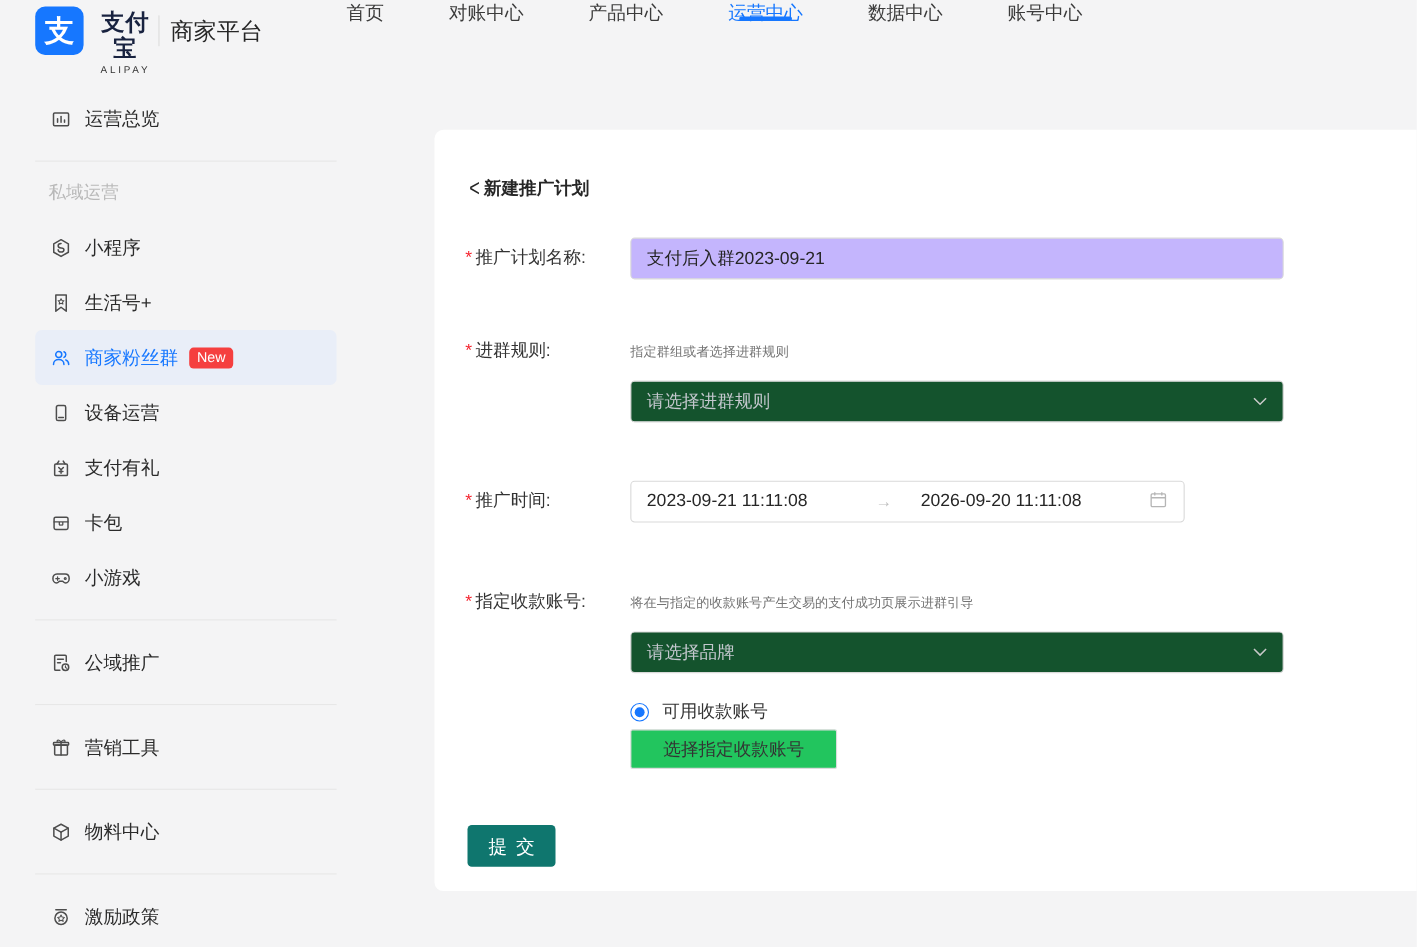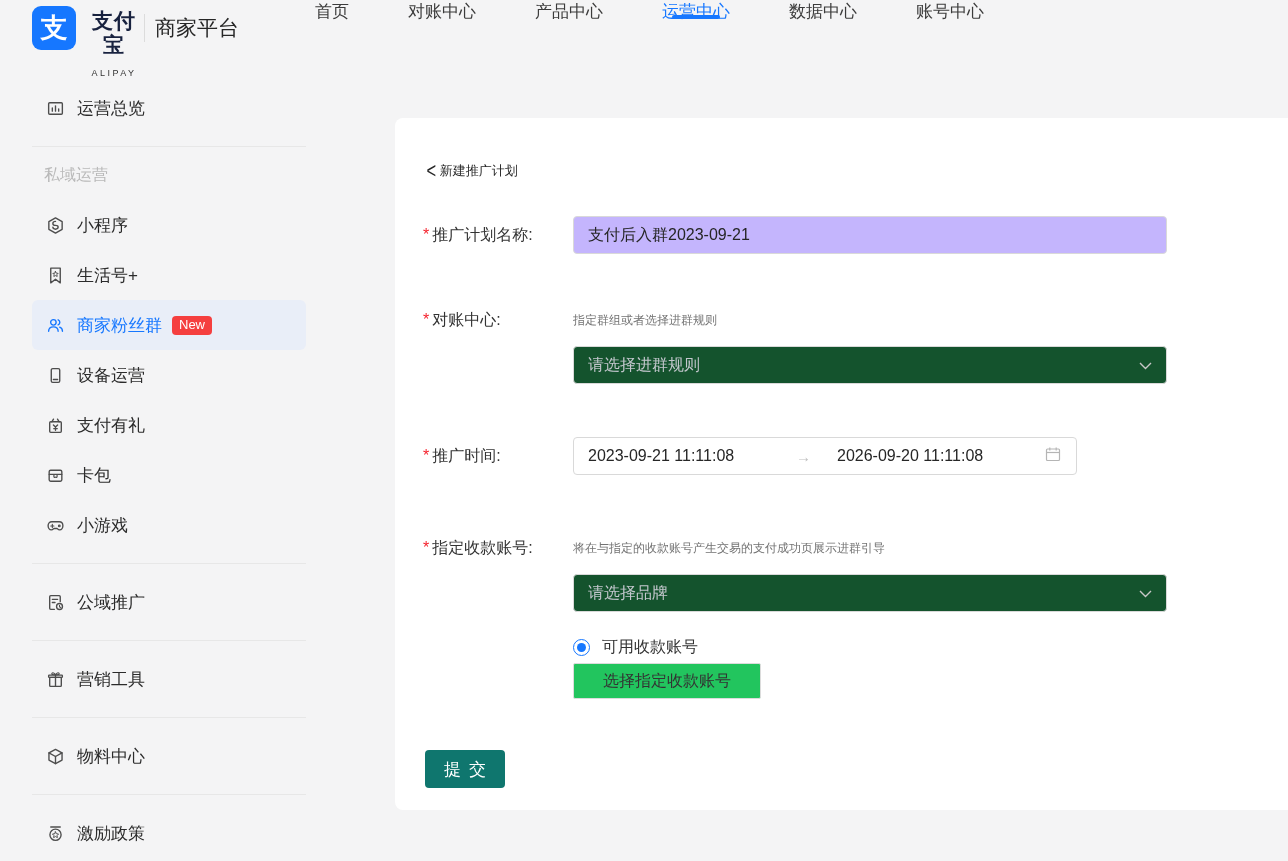--- a/index.html
+++ b/index.html
@@ -14,21 +14,21 @@
 
   
   .header { position:absolute; top:0; left:0; width:1288px; height:56px; }
   .logo-box {
     position:absolute; left:32px; top:6px; width:44px; height:44px;
     background:#1677ff; border-radius:9px; display:flex; align-items:center; justify-content:center;
     color:#fff; font-size:27px; font-weight:bold;
   }
   .brand-col { position:absolute; left:83px; top:9px; width:62px; text-align:center; }
   .brand-name { font-size:21px; font-weight:bold; color:#18223f; line-height:24px; letter-spacing:1px; }
-  .brand-sub { font-size:9px; color:#333; letter-spacing:2.5px; margin-top:11px; }
+  .brand-sub { font-size:9px; color:#333; letter-spacing:2.5px; margin-top:1px; }
   .header-vdivider { position:absolute; left:144px; top:14px; width:1px; height:28px; background:#dcdcdc; }
   .platform-title { position:absolute; left:155px; top:14px; font-size:21px; color:#262626; }
   .top-nav { position:absolute; left:315px; top:0; height:56px; display:flex; gap:59px; align-items:flex-start; }
   .nav-item {
     display:flex; align-items:center; font-size:17px; color:#3b3b3b;
     cursor:pointer; position:relative;
   }
   .nav-item.active { color:#1677ff; }
   .nav-item.active::after {
     content:""; position:absolute; left:50%; transform:translateX(-50%);
@@ -57,21 +57,21 @@
   .s-ico svg { stroke:#4d4d4d; fill:none; stroke-width:1.3; stroke-linecap:round; stroke-linejoin:round; }
   .side-row.active .s-ico svg { stroke:#1677ff; }
 
   
   .card {
     position:absolute; left:395px; top:118px; width:893px; height:692px;
     background:#fff; border-radius:8px 0 0 8px;
   }
   .page-title-row { padding:40px 0 0 30px; display:flex; align-items:center; }
   .back-glyph { font-size:22px; color:#262626; cursor:pointer; margin-right:2px; transform:scaleX(0.75); }
-  .page-title { font-size:13px; color:#262626; font-weight:400; }
+  .page-title { font-size:16px; color:#262626; font-weight:700; }
 
   .frow { display:flex; padding-left:28px; }
   .frow .flabel {
     width:150px; flex:0 0 150px; font-size:16px; color:#333;
     display:flex; align-items:flex-start; line-height:22px;
   }
   .req { color:#f5222d; margin-right:3px; }
   .row1 { margin-top:32px; }
   .row1 .flabel { align-items:center; }
   .row2 { margin-top:55px; }
@@ -309,21 +309,21 @@
     <div class="flabel">
       <span class="req">*</span>
       <span>推广计划名称:</span>
     </div>
     <input class="text-input" type="text" value="支付后入群2023-09-21" style="">
   </div>
 
   <div class="frow row2">
     <div class="flabel">
       <span class="req">*</span>
-      <span>对账中心:</span>
+      <span>进群规则:</span>
     </div>
     <div>
       <div class="hint">指定群组或者选择进群规则</div>
       <div class="select-box">
         <span class="ph">请选择进群规则</span>
         <span class="chev">
           <svg width="13" height="8" viewBox="0 0 13 8">
               <polyline points="1,1 6.5,6.5 12,1"></polyline>
             </svg>
         </span>

